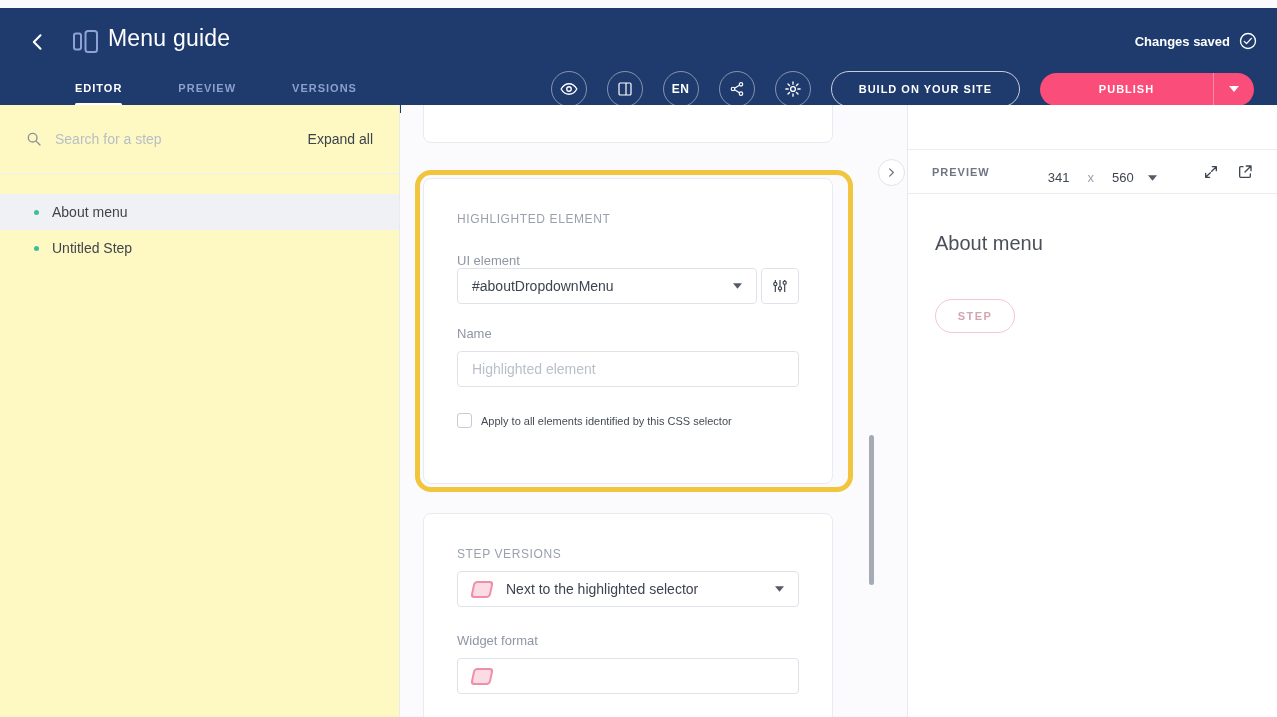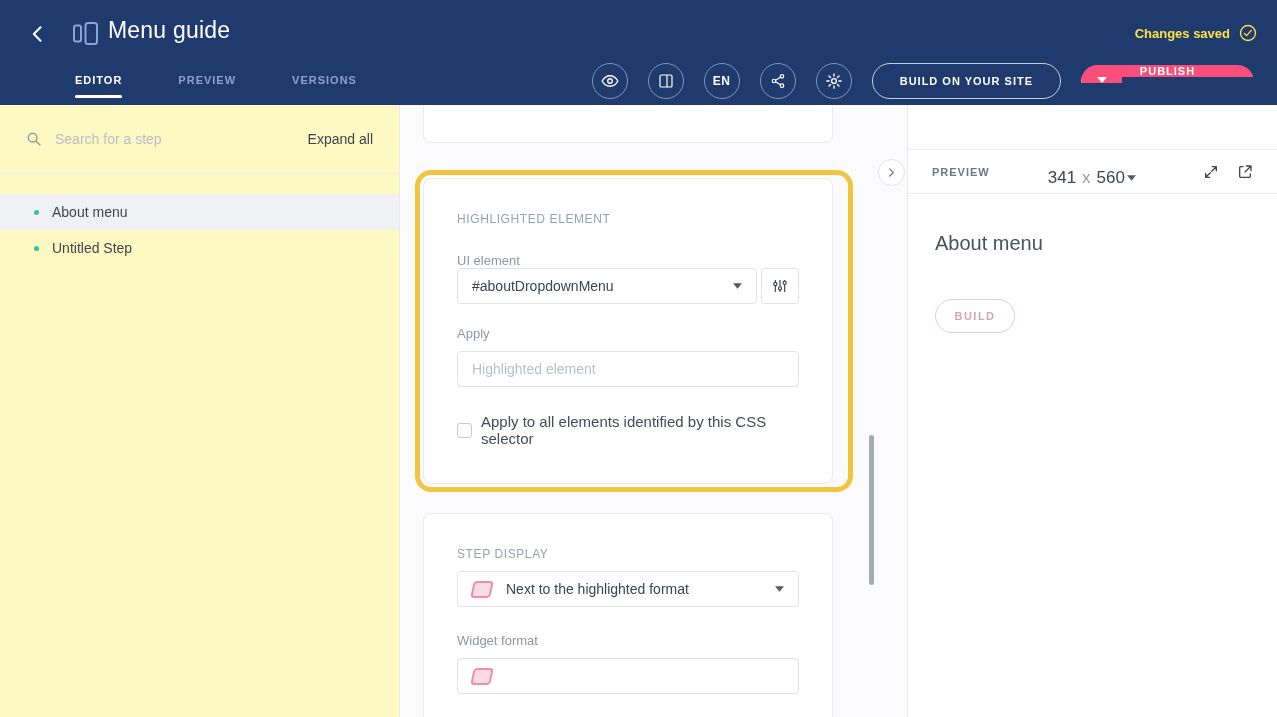--- a/index.html
+++ b/index.html
@@ -6,34 +6,34 @@
     --header-bg:#1f3a6c;
     --accent-pink:#fb4d79;
     --highlight-yellow:#f2c53e;
     --step-bullet:#3dbd9e;
   }
   *{margin:0;padding:0;box-sizing:border-box;}
   body{font-family:"Liberation Sans",sans-serif;background:#fff;}
   .screen{position:relative;width:1277px;height:717px;background:#fbfbfd;overflow:hidden;}
 
   
-  .header{position:absolute;top:0;left:0;width:1277px;height:105px;background:var(--header-bg,#1f3a6c);}
+  .header{position:absolute;top:8px;left:0;width:1277px;height:105px;background:var(--header-bg,#1f3a6c);}
   .back-button{position:absolute;left:24px;top:20px;width:28px;height:28px;display:flex;align-items:center;justify-content:center;color:#fff;cursor:pointer;}
   .app-icon{position:absolute;left:72px;top:21px;}
   .page-title{position:absolute;left:108px;top:17px;font-size:23px;font-weight:500;color:#fff;letter-spacing:.2px;}
-  .changes-saved{position:absolute;right:20px;top:24px;display:flex;align-items:center;gap:9px;color:#fde047;font-size:13px;font-weight:bold;}
+  .changes-saved{position:absolute;right:20px;top:24px;display:flex;align-items:center;gap:9px;color:#ffffff;font-size:13px;font-weight:bold;}
   .tabs{position:absolute;left:75px;top:74px;display:flex;gap:56px;}
   .tab{position:relative;font-size:11px;font-weight:bold;letter-spacing:1px;color:#8ba0cf;cursor:pointer;}
   .tab.active{color:#fff;}
   .tab.active::after{content:"";position:absolute;left:0;right:0;bottom:-12px;height:3px;background:#fff;border-radius:2px;}
   .header-actions{position:absolute;right:23px;top:63px;height:36px;display:flex;align-items:center;gap:20px;}
   .icon-circle{width:36px;height:36px;border:1px solid rgba(255,255,255,.45);border-radius:50%;display:flex;align-items:center;justify-content:center;color:#fff;cursor:pointer;flex:0 0 auto;}
   .locale-label{font-size:12px;font-weight:bold;letter-spacing:.5px;}
   .build-button{height:36px;padding:0 27px;border:1px solid rgba(255,255,255,.75);border-radius:18px;color:#fff;font-size:11px;font-weight:bold;letter-spacing:1px;display:flex;align-items:center;cursor:pointer;white-space:nowrap;}
-  .publish-group{display:flex;height:33px;border-radius:18px;overflow:hidden;flex-direction:column;}
+  .publish-group{display:flex;height:33px;border-radius:18px;overflow:hidden;}
   .publish-main{background:var(--accent-pink,#fb4d79);width:173px;display:flex;align-items:center;justify-content:center;color:#fff;font-size:11px;font-weight:bold;letter-spacing:1px;cursor:pointer;}
   .publish-caret{background:var(--accent-pink,#fb4d79);width:41px;border-left:1px solid rgba(255,255,255,.35);display:flex;align-items:center;justify-content:center;color:#fff;cursor:pointer;}
 
   
   .sidebar{position:absolute;top:105px;left:0;width:400px;height:656px;background:#fef9c3;border-right:1px solid #e8eaee;}
   .sidebar-search-row{height:69px;border-bottom:1px solid #eef0f3;display:flex;align-items:center;padding:0 26px;color:#8a9099;}
   .search-input{flex:1;margin-left:13px;border:none;outline:none;background:transparent;font-size:14px;color:#3d434c;font-family:"Liberation Sans",sans-serif;}
   .search-input::placeholder{color:#b8bec8;}
   .expand-all{font-size:14px;color:#3d434c;cursor:pointer;white-space:nowrap;}
   .steps-list{padding-top:20px;}
@@ -54,31 +54,31 @@
   .select-row{display:flex;gap:4px;}
   .select{height:36px;border:1px solid #dfe3e9;border-radius:4px;display:flex;align-items:center;padding:0 14px;font-size:14px;color:#3d4450;background:#fff;cursor:pointer;}
   .select .grow{flex:1;}
   .select-flex{flex:1;}
   .caret{color:#555b66;display:flex;align-items:center;}
   .adjust-button{width:38px;height:36px;border:1px solid #dfe3e9;border-radius:4px;display:flex;align-items:center;justify-content:center;color:#3f4650;background:#fff;cursor:pointer;flex:0 0 auto;}
   .text-input{width:100%;height:36px;border:1px solid #dfe3e9;border-radius:4px;padding:0 14px;font-size:14px;color:#3d4450;margin-top:10px;outline:none;font-family:"Liberation Sans",sans-serif;}
   .text-input::placeholder{color:#b9c0ca;}
   .checkbox-row{display:flex;align-items:center;gap:9px;margin-top:26px;cursor:pointer;}
   .checkbox{width:15px;height:15px;border:1px solid #c6ccd4;border-radius:3px;background:#fff;flex:0 0 auto;}
-  .checkbox-label{font-size:15px;color:#454b55;}
+  .checkbox-label{font-size:11px;color:#454b55;}
   .widget-select{margin-top:10px;gap:14px;}
   .widget-icon{width:20px;height:17px;background:#fbdce4;border:2px solid #ef8fa7;border-radius:4px;transform:skewX(-12deg);flex:0 0 auto;}
   .scrollbar-thumb{position:absolute;left:468px;top:330px;width:5px;height:150px;background:#a6abb3;border-radius:3px;cursor:pointer;}
 
   
   .preview-panel{position:absolute;top:105px;left:907px;width:370px;height:612px;background:#fff;border-left:1px solid #e7e9ee;}
   .collapse-button{position:absolute;left:-30px;top:54px;width:27px;height:27px;border:1px solid #dfe3e9;border-radius:50%;background:#fff;display:flex;align-items:center;justify-content:center;color:#6d7480;cursor:pointer;}
   .preview-header{margin-top:44px;height:45px;border-top:1px solid #eaecf0;border-bottom:1px solid #eaecf0;display:flex;align-items:center;padding:8px 24px;}
   .preview-title{font-size:11px;font-weight:bold;letter-spacing:1px;color:#6f7684;}
-  .viewport-size{display:flex;align-items:center;gap:6px;margin-left:58px;font-size:17px;color:#3f4650;cursor:pointer;margin-top:12px;}
+  .viewport-size{display:flex;align-items:center;gap:18px;margin-left:58px;font-size:13px;color:#3f4650;cursor:pointer;margin-top:12px;}
   .size-sep{color:#9aa0aa;}
   .viewport-size .caret{margin-left:-4px;}
   .preview-tools{margin-left:auto;display:flex;gap:18px;color:#3f4650;}
   .preview-tool{cursor:pointer;display:flex;align-items:center;}
   .preview-content{padding:38px 27px;}
   .preview-step-title{font-size:20px;color:#4a505a;}
   .preview-next-button{margin-top:44px;width:80px;height:34px;border:1px solid #f6c6d0;border-radius:17px;background:#fff;color:#d3a5b0;font-size:11px;font-weight:bold;letter-spacing:1.5px;display:flex;align-items:center;justify-content:center;cursor:pointer;}
 </style>
 </head>
 <body>
@@ -214,34 +214,34 @@
                 <line x1="5" y1="3" x2="5" y2="21"></line>
                 <line x1="12" y1="3" x2="12" y2="21"></line>
                 <line x1="19" y1="3" x2="19" y2="21"></line>
                 <circle cx="5" cy="9" r="2.4" fill="#fff"></circle>
                 <circle cx="12" cy="15.5" r="2.4" fill="#fff"></circle>
                 <circle cx="19" cy="7" r="2.4" fill="#fff"></circle>
               </svg>
           </span>
         </div>
       </div>
-      <div class="field-label tight">Apply</div>
+      <div class="field-label tight">Name</div>
       <input class="text-input" type="text" placeholder="Highlighted element" style="">
       <div class="checkbox-row">
         <span class="checkbox"></span>
         <span class="checkbox-label">Apply to all elements identified by this CSS selector</span>
       </div>
     </div>
     <div class="highlight-ring"></div>
 
     <div class="card card-step-display">
-      <div class="section-title">STEP DISPLAY</div>
+      <div class="section-title">STEP VERSIONS</div>
       <div class="select widget-select">
         <span class="widget-icon"></span>
-        <span class="grow">Next to the highlighted format</span>
+        <span class="grow">Next to the highlighted selector</span>
         <span class="caret">
           <svg width="9" height="6" viewBox="0 0 10 6" fill="currentColor">
               <path d="M0 0l5 6 5-6z"></path>
             </svg>
         </span>
       </div>
       <div class="field-label" style="margin-top:26px;">Widget format</div>
       <div class="select widget-select">
         <span class="widget-icon"></span>
       </div>
@@ -283,17 +283,17 @@
             <svg width="16" height="16" viewBox="0 0 24 24" fill="none" stroke="currentColor" stroke-width="2" stroke-linecap="round" stroke-linejoin="round">
                 <path d="M9 4H5.5A1.5 1.5 0 0 0 4 5.5v13A1.5 1.5 0 0 0 5.5 20h13a1.5 1.5 0 0 0 1.5-1.5V15"></path>
                 <path d="M14 3h7v7M21 3l-9 9"></path>
               </svg>
           </span>
         </span>
       </div>
     </div>
     <div class="preview-content">
       <div class="preview-step-title">About menu</div>
-      <div class="preview-next-button">BUILD</div>
+      <div class="preview-next-button">STEP</div>
     </div>
   </div>
 
 </div>
 
 </body></html>

